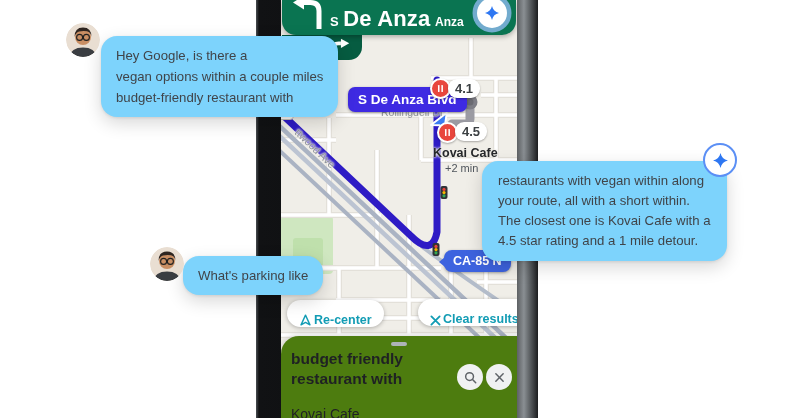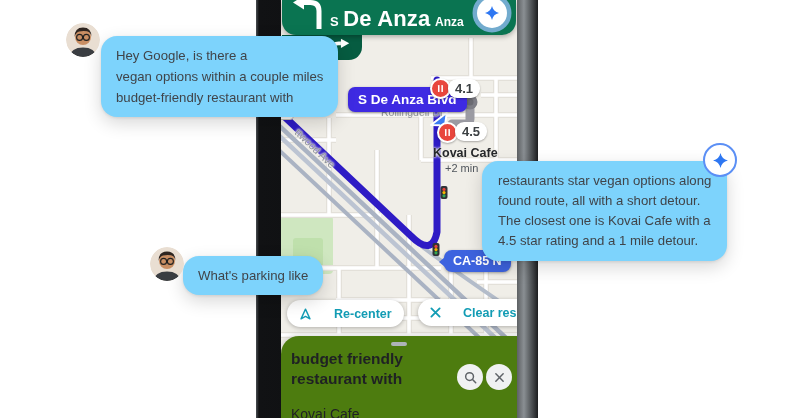--- a/index.html
+++ b/index.html
@@ -42,21 +42,21 @@
   .street .main{font-size:22px;font-weight:bold;letter-spacing:.2px}
   .street .sfx{font-size:12px;font-weight:bold}
   .turnarrow{position:absolute;left:9px;top:-5px}
   .spark-btn{position:absolute;right:9px;top:-2px;width:30px;height:30px;border-radius:50%;background:#fff;
     box-shadow:0 0 0 4.5px rgba(150,190,248,.75);display:flex;align-items:center;justify-content:center}
   .thenchip{position:absolute;left:1px;top:35px;width:80px;height:25px;background:#065c41;
     border-radius:0 0 13px 13px;z-index:5}
 
   
   .pill{position:absolute;height:27px;background:#fff;border-radius:14px;box-shadow:0 1px 4px rgba(0,0,0,.28);
-    display:flex;align-items:center;gap:22px;padding:0 12px;z-index:6;
+    display:flex;align-items:flex-end;gap:2px;padding:0 12px;z-index:6;
     color:#129cb4;font-size:12.5px;font-weight:bold;white-space:nowrap}
   .pill-recenter{left:6px;top:300px}
   .pill-clear{left:137px;top:299px}
 
   
   .sheet{position:absolute;left:0;top:336px;width:276px;height:82px;background:#4d7c0f;
     border-radius:18px 18px 0 0;box-shadow:0 -1px 6px rgba(0,0,0,.16);z-index:7}
   .handle{position:absolute;left:110px;top:6px;width:16px;height:3.5px;background:#aeb3b8;border-radius:2px}
   .query{position:absolute;left:10px;top:13px;color:#1f2124;font-size:15.5px;font-weight:600;line-height:19.5px;white-space:nowrap}
   .sheet-icon{position:absolute;top:28px;width:26px;height:26px;border-radius:50%;background:#f0f1f2;
@@ -268,22 +268,22 @@
     <div>vegan options within a couple miles</div>
     <div>budget-friendly restaurant with</div>
   </div>
 
   <div class="spark-badge">
     <svg width="17" height="17" viewBox="0 0 24 24">
       <path d="M12 1.5 C13.2 7.2 16.8 10.8 22.5 12 C16.8 13.2 13.2 16.8 12 22.5 C10.8 16.8 7.2 13.2 1.5 12 C7.2 10.8 10.8 7.2 12 1.5 Z" fill="#2e77f2"></path>
     </svg>
   </div>
   <div class="bubble bubble-assistant">
-    <div>restaurants star vegan options along</div>
-    <div>found route, all with a short detour.</div>
+    <div>restaurants with vegan within along</div>
+    <div>your route, all with a short within.</div>
     <div>The closest one is Kovai Cafe with a</div>
     <div>4.5 star rating and a 1 mile detour.</div>
   </div>
 
   <div class="avatar avatar-2">
     <svg width="34" height="34" viewBox="0 0 34 34">
       <defs>
           <clipPath id="av2">
             <circle cx="17" cy="17" r="17"></circle>
           </clipPath>

